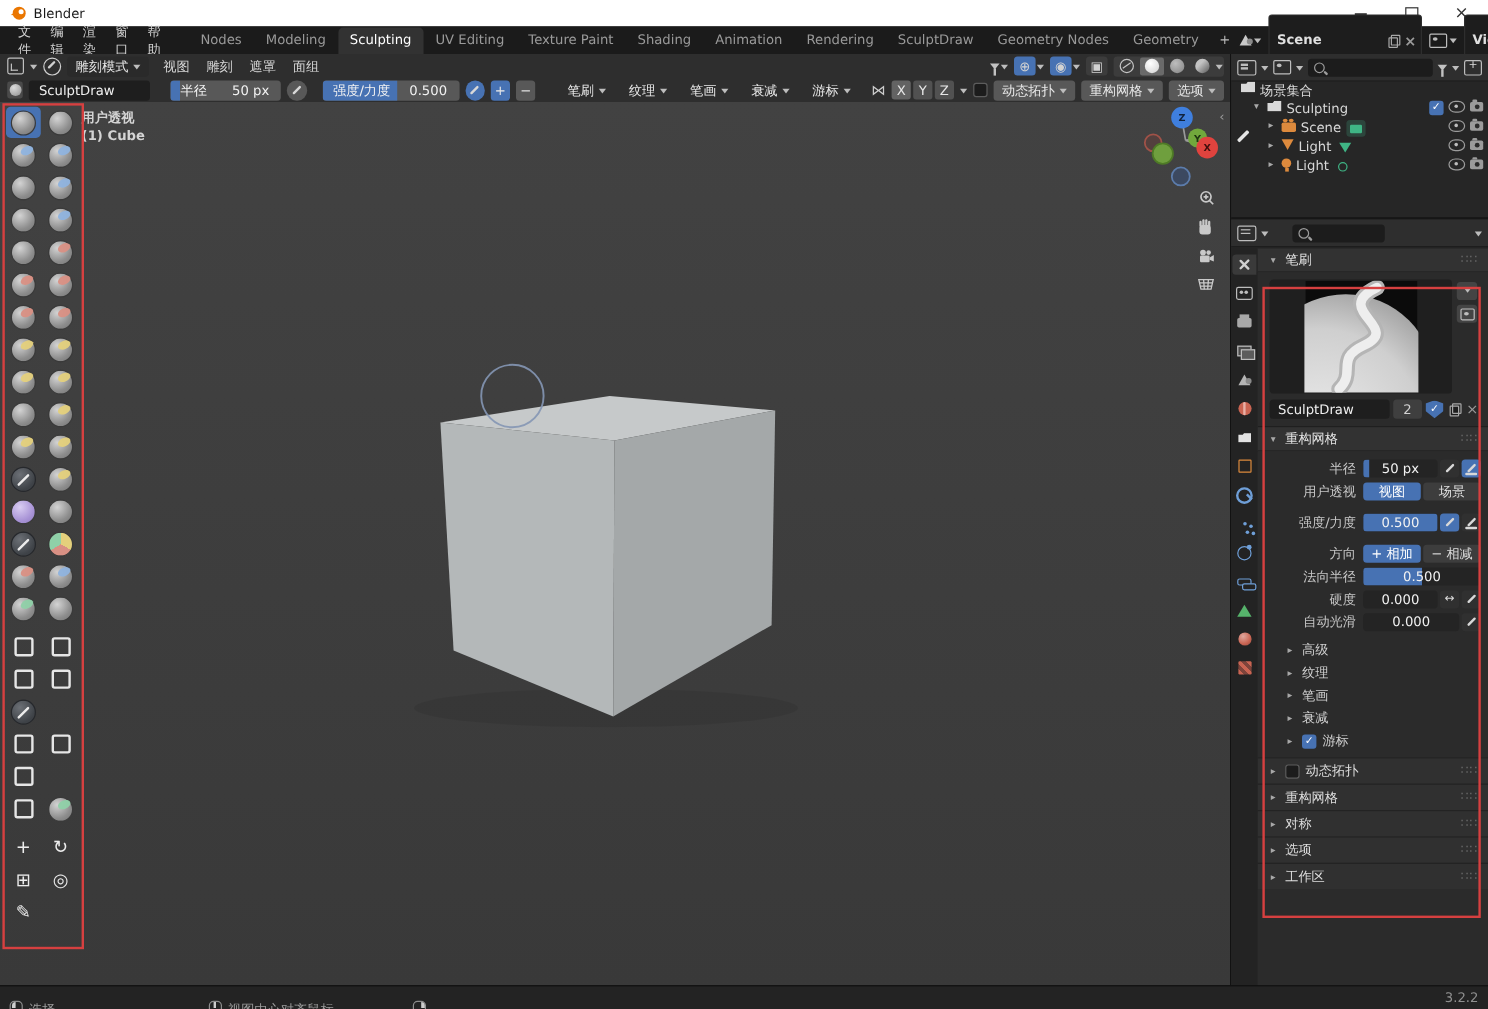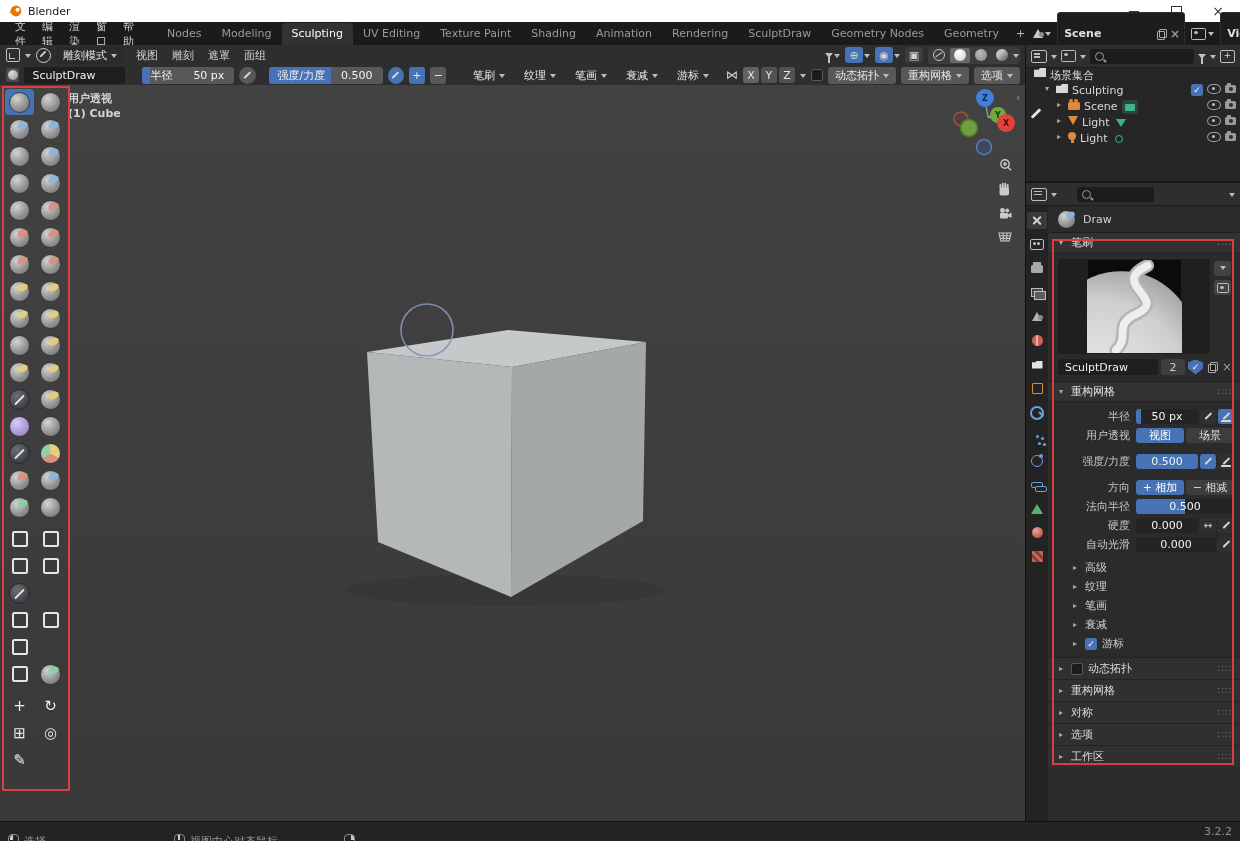--- a/index.html
+++ b/index.html
@@ -794,24 +794,20 @@
               <span class="pt pt-object-data"></span>
             </div>
             <div class="ptab">
               <span class="pt pt-material"></span>
             </div>
             <div class="ptab">
               <span class="pt pt-texture"></span>
             </div>
           </div>
         <div class="pbody">
-          <div class="tool-row">
-            <span class="drawicon"></span>
-            <span>Draw</span>
-          </div>
 
           <div class="panelhead">
             <span class="caret">▾</span>
             <span>笔刷</span>
             <span class="dragdots">∷∷</span>
           </div>
           <div class="brushprev">
             <div class="prevwell">
               <svg width="95" height="93" viewBox="0 0 100 100">
                 <defs>

